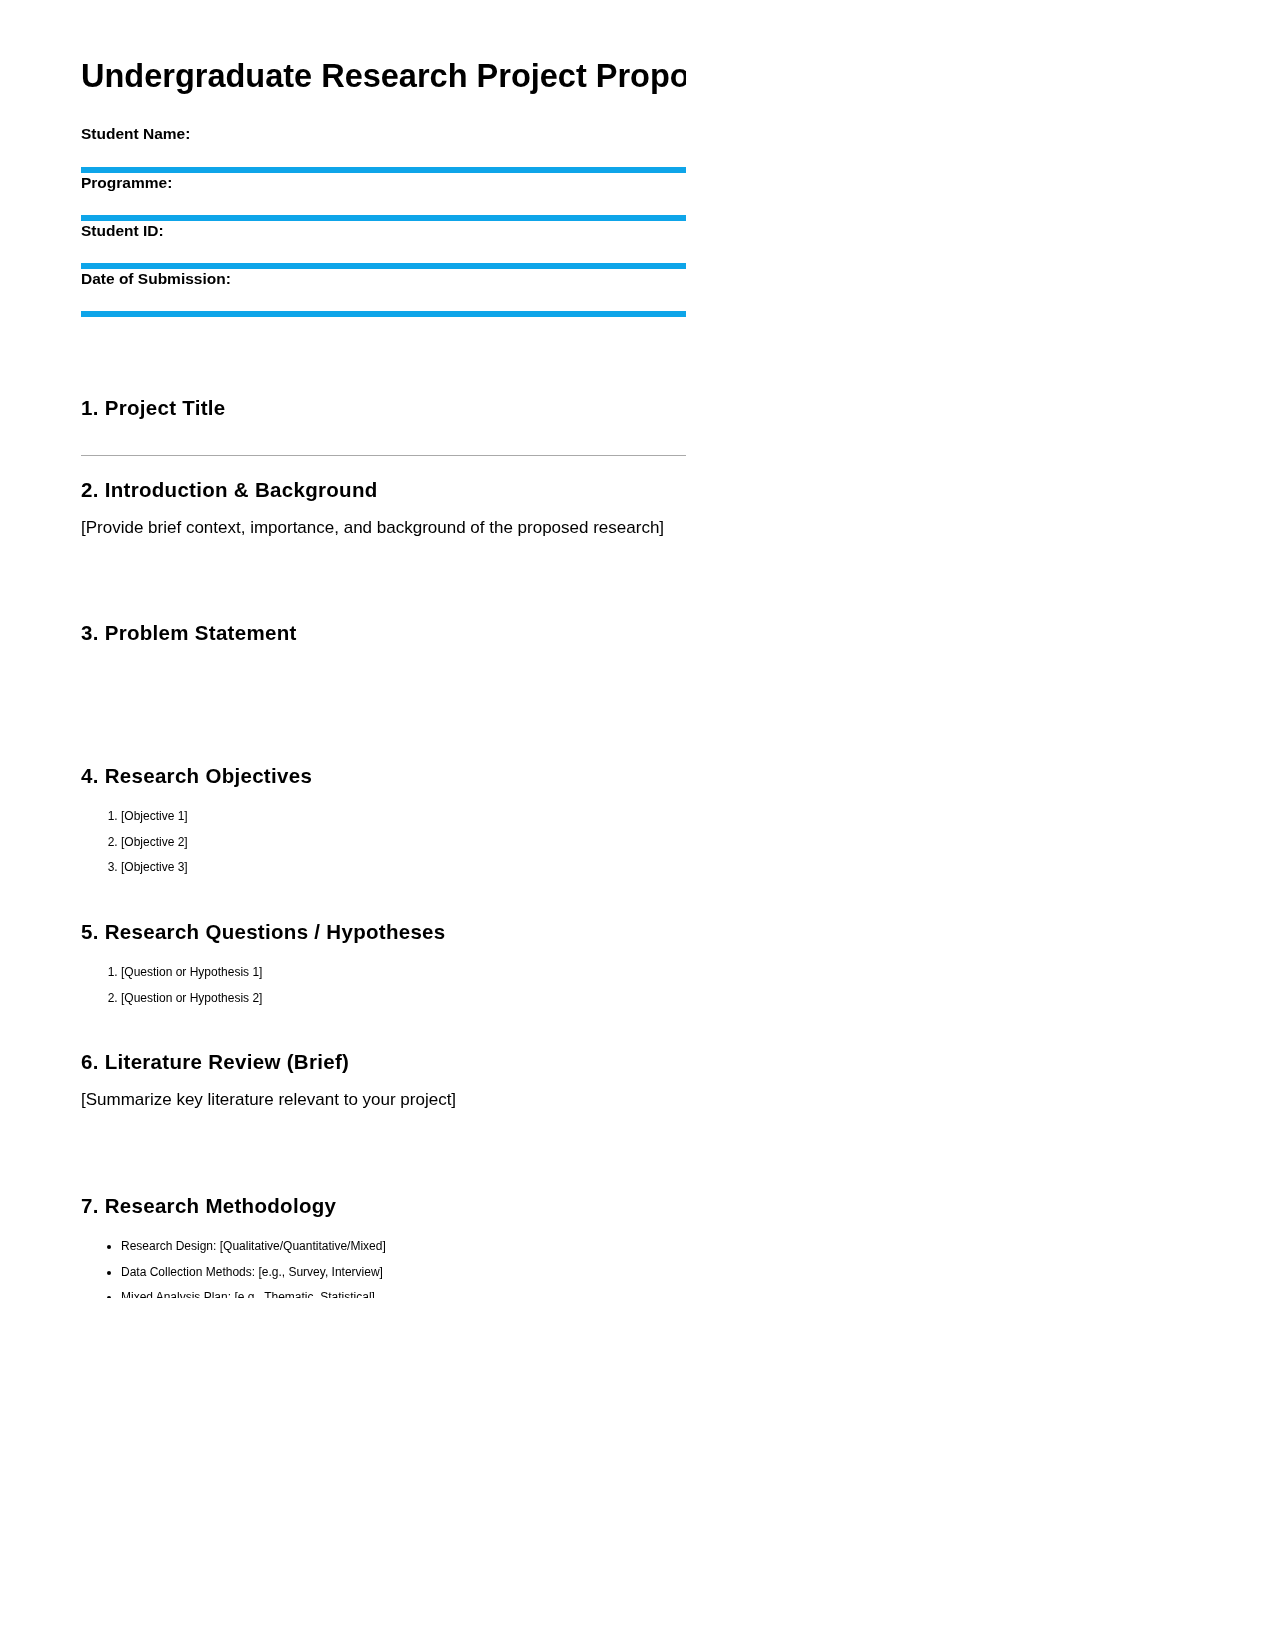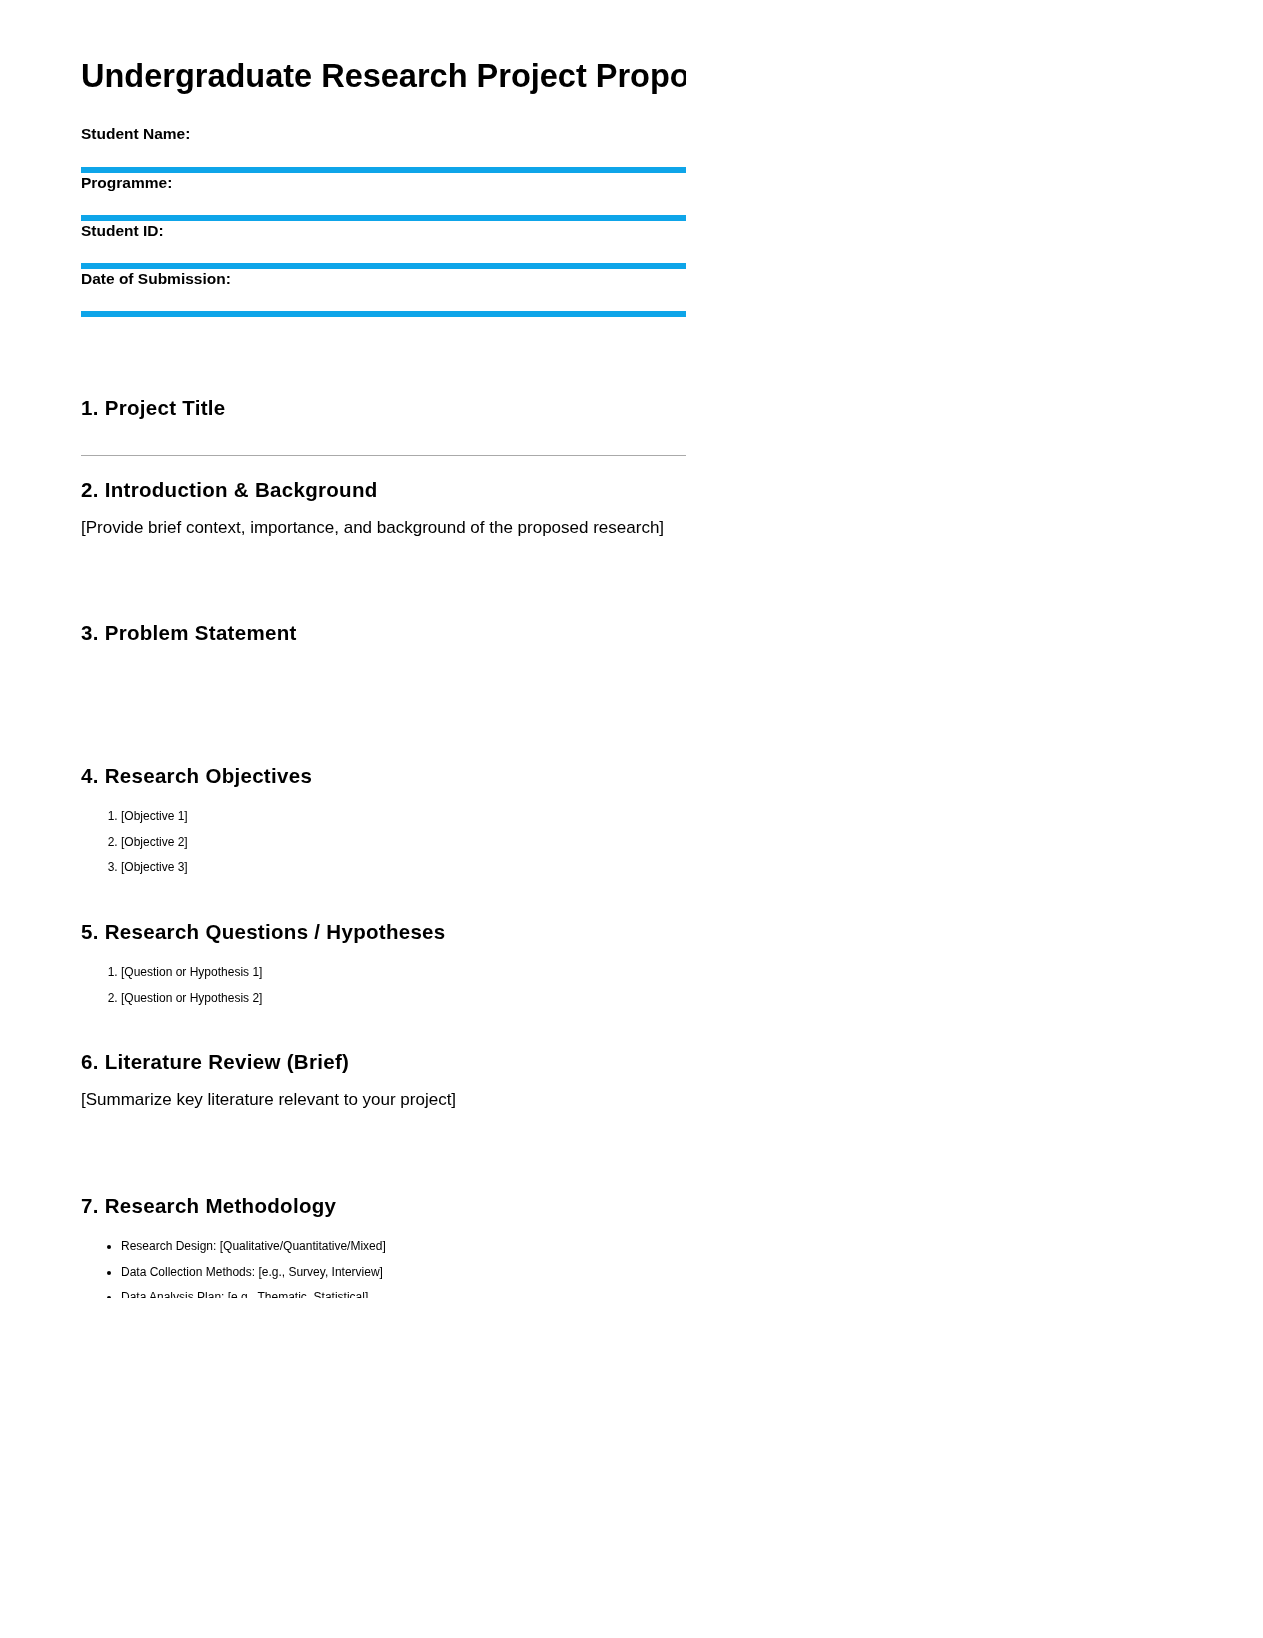--- a/index.html
+++ b/index.html
@@ -74,17 +74,17 @@
   <div class="sec" style="top:1050px;">
     <h2>6. Literature Review (Brief)</h2>
     <p>[Summarize key literature relevant to your project]</p>
   </div>
 
   <div class="sec" style="top:1194px;">
     <h2>7. Research Methodology</h2>
     <ul>
       <li>Research Design: [Qualitative/Quantitative/Mixed]</li>
       <li>Data Collection Methods: [e.g., Survey, Interview]</li>
-      <li>Data Analysis Plan: [e.g., Thematic, Statistical]</li>
+      <li>Mixed Analysis Plan: [e.g., Thematic, Statistical]</li>
     </ul>
   </div>
 
 </div>
 
 </body></html>

